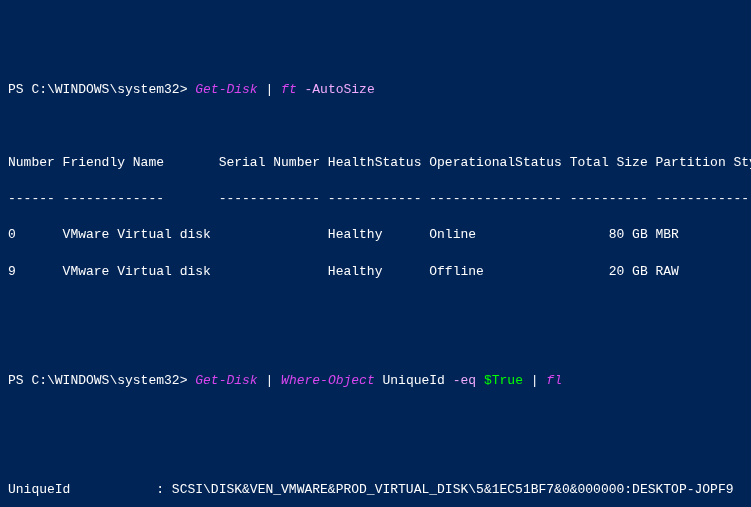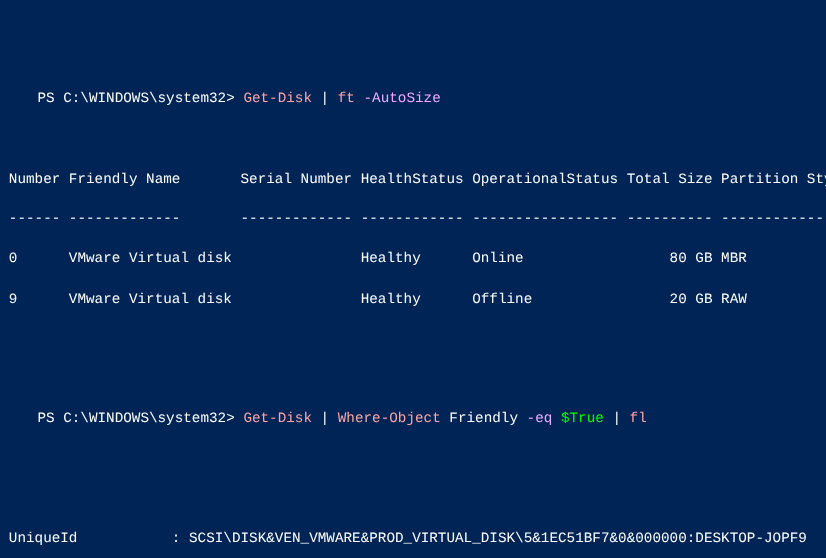--- a/index.html
+++ b/index.html
@@ -14,24 +14,24 @@
       font-size: 13px;
       line-height: 1.4;
       padding: 8px;
       white-space: pre;
       overflow-x: hidden;
       width: 751px;
       height: 507px;
     }
     .prompt {
       color: #ffffff;
-      margin-left: 26px;
     }
     .cmdlet {
-      color: #fca5a5;
+      color: #d946ef;
+      font-style: italic;
     }
     .pipe {
       color: #ffffff;
     }
     .param {
       color: #f0abfc;
     }
     .variable {
       color: #00ff00;
     }
@@ -48,21 +48,21 @@
 
 
 <span class="line"><span class="prompt">PS C:\WINDOWS\system32&gt;</span> <span class="cmdlet">Get-Disk</span><span class="pipe"> | </span><span class="cmdlet">ft</span><span class="param"> -AutoSize</span></span>
 <span class="line"> </span>
 <span class="line output">Number Friendly Name       Serial Number HealthStatus OperationalStatus Total Size Partition Style</span>
 <span class="line output">------ -------------       ------------- ------------ ----------------- ---------- ---------------</span>
 <span class="line output">0      VMware Virtual disk               Healthy      Online                 80 GB MBR</span>
 <span class="line output">9      VMware Virtual disk               Healthy      Offline                20 GB RAW</span>
 <span class="line"> </span>
 <span class="line"> </span>
-<span class="line"><span class="prompt">PS C:\WINDOWS\system32&gt;</span> <span class="cmdlet">Get-Disk</span><span class="pipe"> | </span><span class="cmdlet">Where-Object</span><span class="output"> Friendly </span><span class="param">-eq</span><span> </span><span class="variable">$True</span><span class="pipe"> | </span><span class="cmdlet">fl</span></span>
+<span class="line"><span class="prompt">PS C:\WINDOWS\system32&gt;</span> <span class="cmdlet">Get-Disk</span><span class="pipe"> | </span><span class="cmdlet">Where-Object</span><span class="output"> UniqueId </span><span class="param">-eq</span><span> </span><span class="variable">$True</span><span class="pipe"> | </span><span class="cmdlet">fl</span></span>
 <span class="line"> </span>
 <span class="line"> </span>
 <span class="line output">UniqueId           : SCSI\DISK&amp;VEN_VMWARE&amp;PROD_VIRTUAL_DISK\5&amp;1EC51BF7&amp;0&amp;000000:DESKTOP-JOPF9</span>
 
 
 
 
 
 
 

